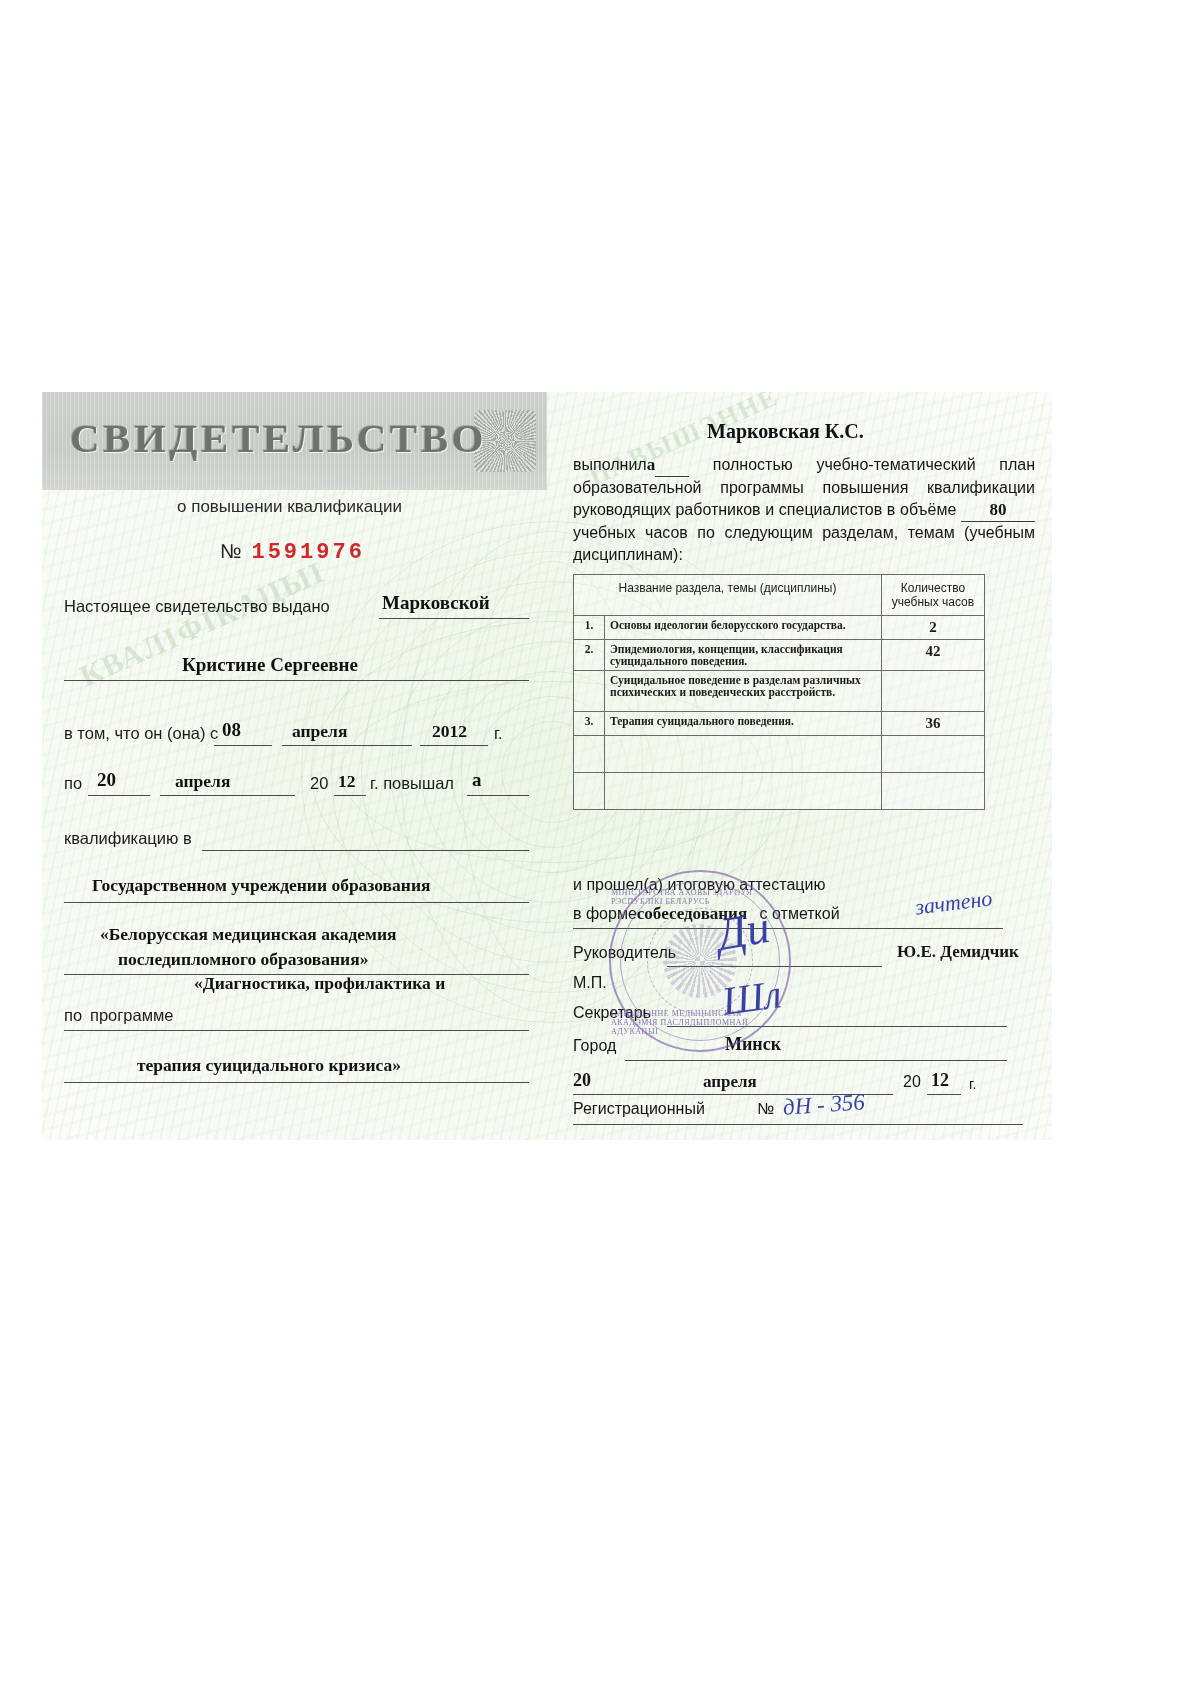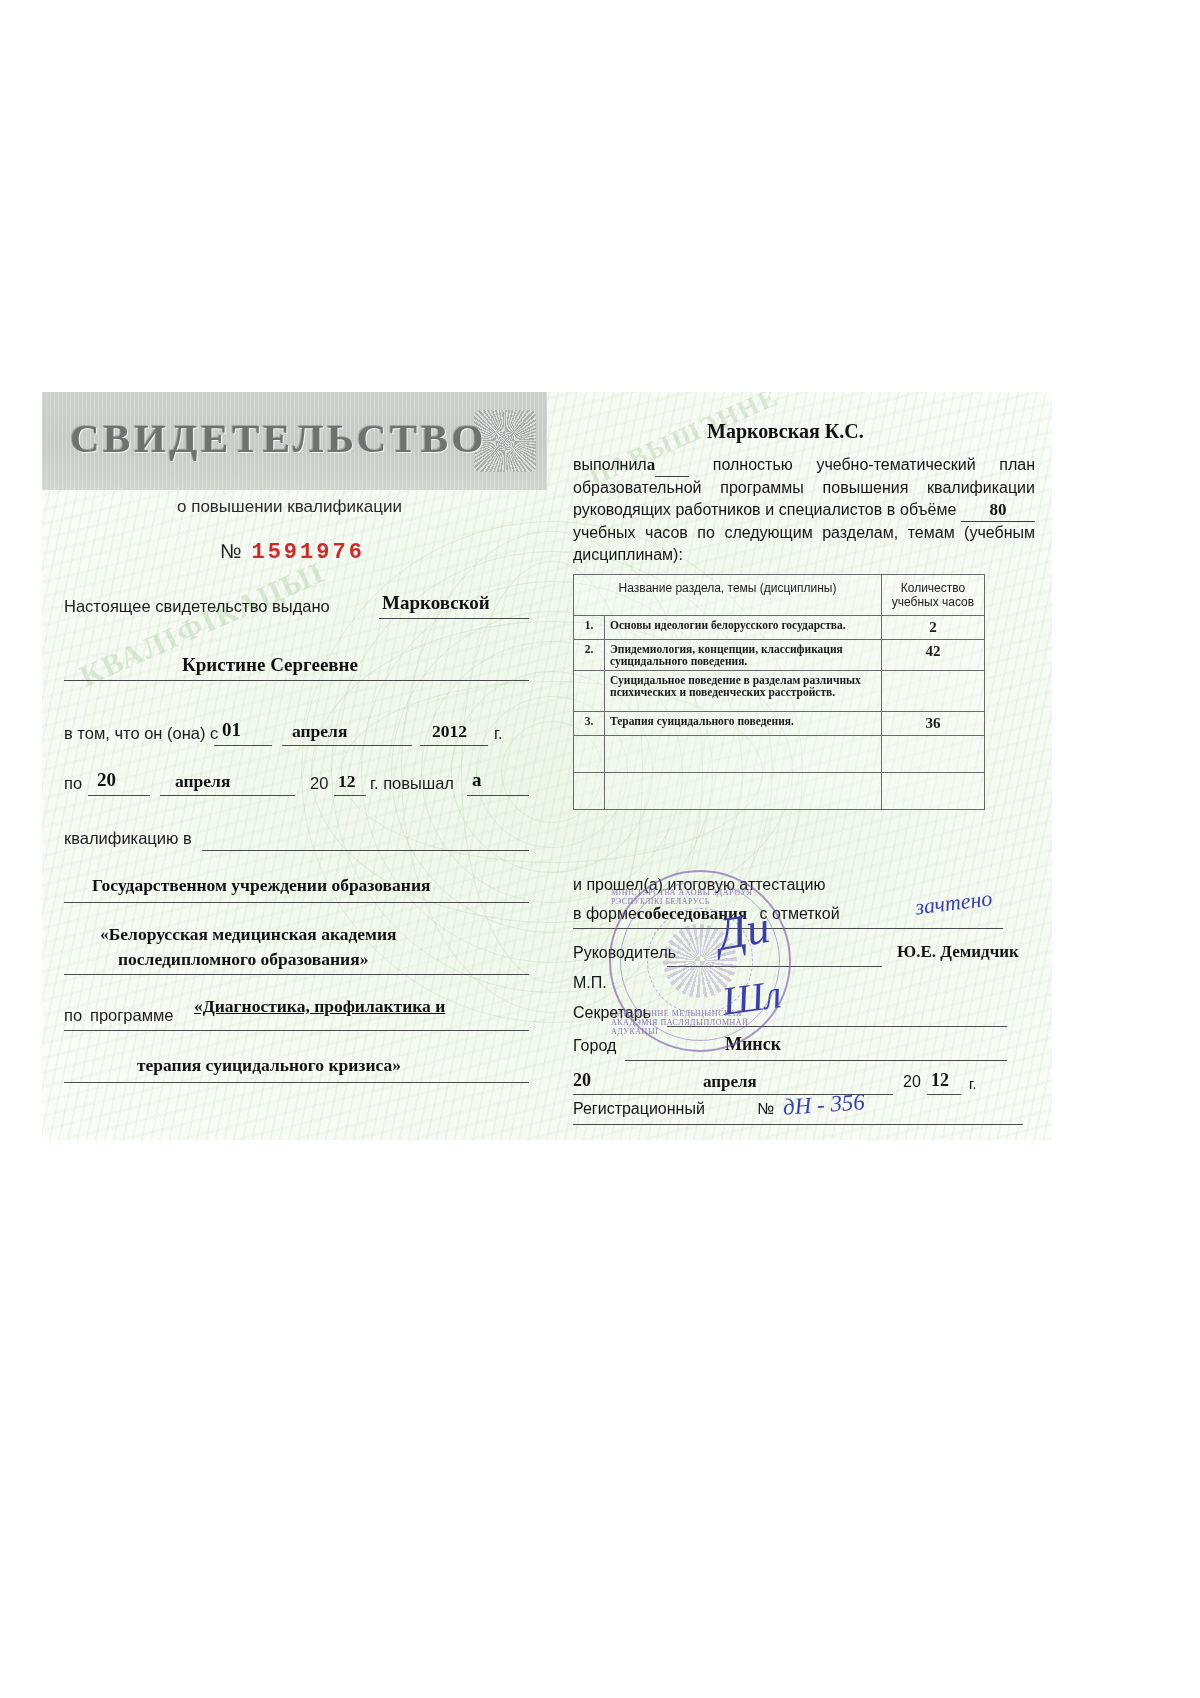--- a/index.html
+++ b/index.html
@@ -311,21 +311,21 @@
     </div>
 
     <div class="ftext" style="left:22px;top:205px;">Настоящее свидетельство выдано</div>
     <div class="ftext hand" style="left:340px;top:200px;">Марковской</div>
     <div class="field-line" style="left:337px;top:226px;width:150px;"></div>
 
     <div class="ftext hand" style="left:140px;top:262px;">Кристине Сергеевне</div>
     <div class="field-line" style="left:22px;top:288px;width:465px;"></div>
 
     <div class="ftext" style="left:22px;top:332px;">в том, что он (она)  с</div>
-    <div class="ftext hand" style="left:180px;top:327px;">01</div>
+    <div class="ftext hand" style="left:180px;top:327px;">08</div>
     <div class="field-line" style="left:172px;top:353px;width:58px;"></div>
     <div class="ftext hand-sm" style="left:250px;top:329px;">апреля</div>
     <div class="field-line" style="left:240px;top:353px;width:130px;"></div>
     <div class="ftext hand-sm" style="left:390px;top:329px;">2012</div>
     <div class="field-line" style="left:378px;top:353px;width:68px;"></div>
     <div class="ftext" style="left:452px;top:332px;">г.</div>
 
     <div class="ftext" style="left:22px;top:382px;">по</div>
     <div class="ftext hand" style="left:55px;top:377px;">20</div>
     <div class="field-line" style="left:46px;top:403px;width:62px;"></div>
@@ -343,21 +343,21 @@
 
     <div class="ftext hand-sm" style="left:50px;top:483px;">Государственном учреждении образования</div>
     <div class="field-line" style="left:22px;top:510px;width:465px;"></div>
 
     <div class="ftext hand-sm" style="left:58px;top:532px;">«Белорусская медицинская академия</div>
     <div class="ftext hand-sm" style="left:76px;top:557px;">последипломного образования»</div>
     <div class="field-line" style="left:22px;top:582px;width:465px;"></div>
 
     <div class="ftext" style="left:22px;top:614px;">по</div>
     <div class="ftext" style="left:48px;top:614px;">программе</div>
-    <div class="ftext hand-sm" style="left:152px;top:604px;text-decoration:underline;">«Диагностика, профилактика и</div>
+    <div class="ftext hand-sm" style="left:152px;top:581px;">«Диагностика, профилактика и</div>
     <div class="field-line" style="left:22px;top:638px;width:465px;"></div>
 
     <div class="ftext hand-sm" style="left:95px;top:663px;">терапия суицидального кризиса»</div>
     <div class="field-line" style="left:22px;top:690px;width:465px;"></div>
   </div>
 
   <div class="right-page">
 
     <div class="r-name">Марковская К.С.</div>
 

